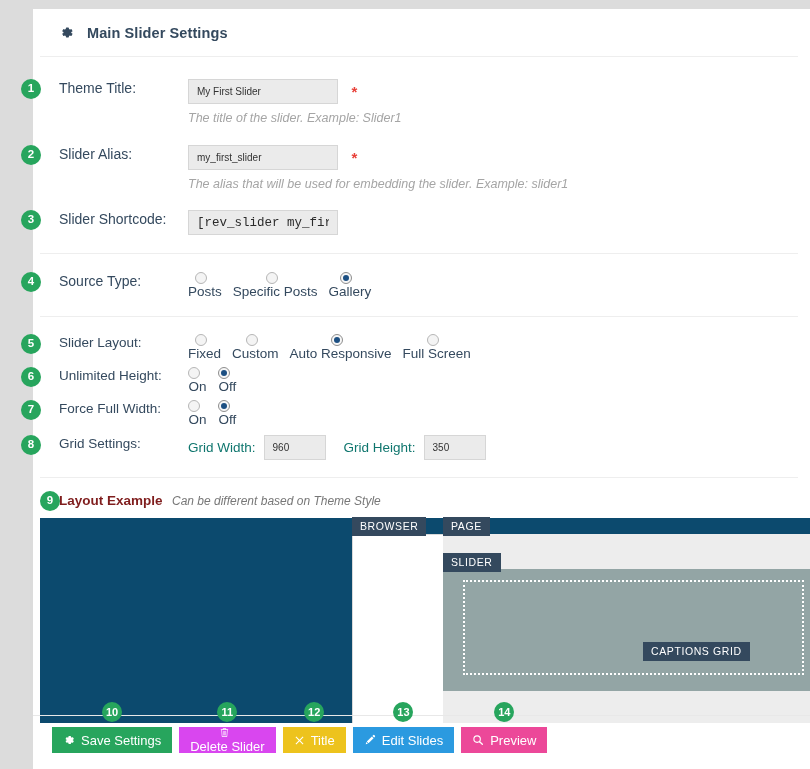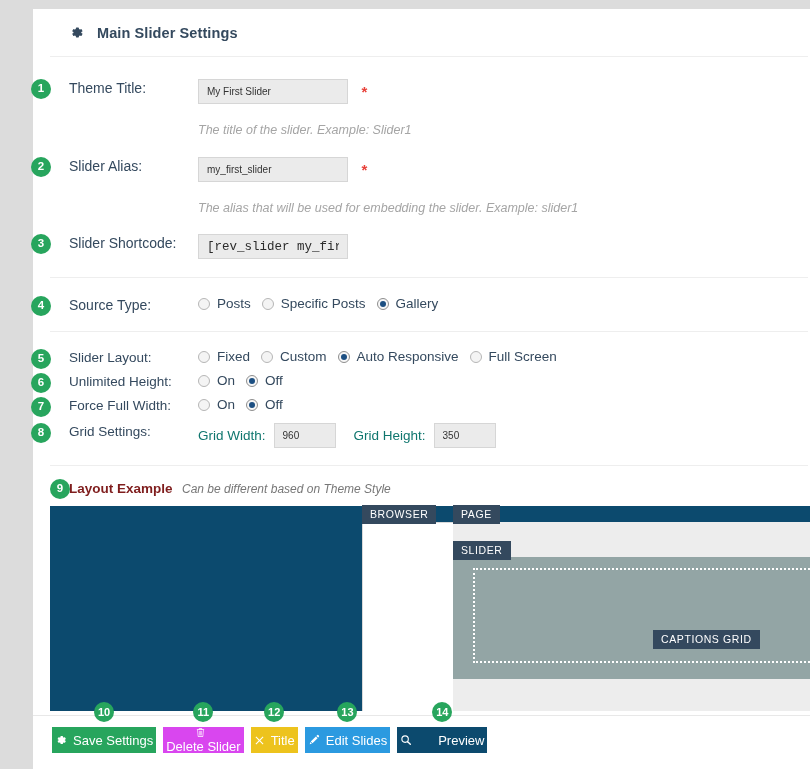--- a/index.html
+++ b/index.html
@@ -17,21 +17,21 @@
   .top-band {
     position:absolute; left:0; top:0; width:810px; height:9px;
     background:#dcdcdc;
   }
   .gutter {
     position:absolute; left:0; top:9px; width:33px; height:760px;
     background:#dcdcdc;
   }
 
   .panel {
-    position:absolute; left:50px; top:9px; width:758px; height:760px;
+    position:absolute; left:40px; top:9px; width:758px; height:760px;
     background:#ffffff;
     border-radius:23px;
   }
 
   
   .panel-header {
     height:48px; display:flex; align-items:center;
     padding-left:19px; border-bottom:1px solid #eeeeee;
   }
   .gear { width:15px; height:15px; margin-right:13px; display:block; color:#34495e; }
@@ -70,26 +70,26 @@
   }
   .txt.title-w { width:150px; }
   .txt.mono {
     font-family:"Liberation Mono", monospace; font-size:12.5px;
     width:150px; color:#2b2b2b;
   }
   .txt.num { width:62px; text-align:left; }
   .req { color:#e8413a; font-size:15px; margin-left:9px; vertical-align:middle; font-weight:bold;}
   .hint {
     font-style:italic; color:#a5a5a5; font-size:12.5px;
-    margin-top:19px; display:block;
+    margin-top:7px; display:block;
   }
 
   
   .radios { display:flex; align-items:center; font-size:13.5px; color:#34495e; }
-  .radio-opt { display:flex; align-items:center; margin-right:11px; white-space:nowrap; }
+  .radio-opt { display:flex; align-items:center; margin-right:11px; white-space:nowrap;flex-direction:column; }
   .radio-opt:last-child { margin-right:0; }
   .rb {
     width:12px; height:12px; border-radius:50%;
     border:1px solid #b6b6b6; background:#f4f4f4;
     margin-right:7px; position:relative; flex:0 0 12px;
   }
   .rb.on { background:#f7f7f7; border-color:#8e8e8e; }
   .rb.on::after {
     content:""; position:absolute; left:2px; top:2px;
     width:6px; height:6px; border-radius:50%; background:#1c4f82;
@@ -131,31 +131,31 @@
   .tag-captions{ left:603px; top:124px; }
 
   
   .footer {
     position:absolute; left:33px; top:715px; width:777px;
     border-top:1px solid #e8e8e8;
   }
   .btnbar { display:flex; align-items:center; padding-left:19px; padding-top:11px; }
   .btn {
     position:relative; display:flex; align-items:center;
-    height:26px; padding:0 3px; margin-right:7px;
+    height:26px; padding:0 11px; margin-right:7px;
     border:none; color:#fff; font-size:13px;
     font-family:"Liberation Sans", sans-serif; cursor:pointer;
     white-space:nowrap;
   }
   .btn .bi { margin-right:6px; display:flex; align-items:center; }
   .btn-save    { background:#27a55d; }
   .btn-delete  { background:#d946ef;flex-direction:column; }
   .btn-close   { background:#edc31d; }
   .btn-edit    { background:#2b9ae0; }
-  .btn-preview { background:#0c4a6e;gap:20px; }
+  .btn-preview { background:#ec4899; }
   .btn-badge {
     position:absolute; left:50%; transform:translateX(-50%);
     top:-25px;
     width:20px; height:20px; border-radius:50%;
     background:#27a55d; color:#fff; font-size:11px; font-weight:bold;
     display:flex; align-items:center; justify-content:center; line-height:1;
   }
 
   .r1 { padding-top:22px; padding-bottom:20px; }
   .r2 { padding-bottom:19px; }

